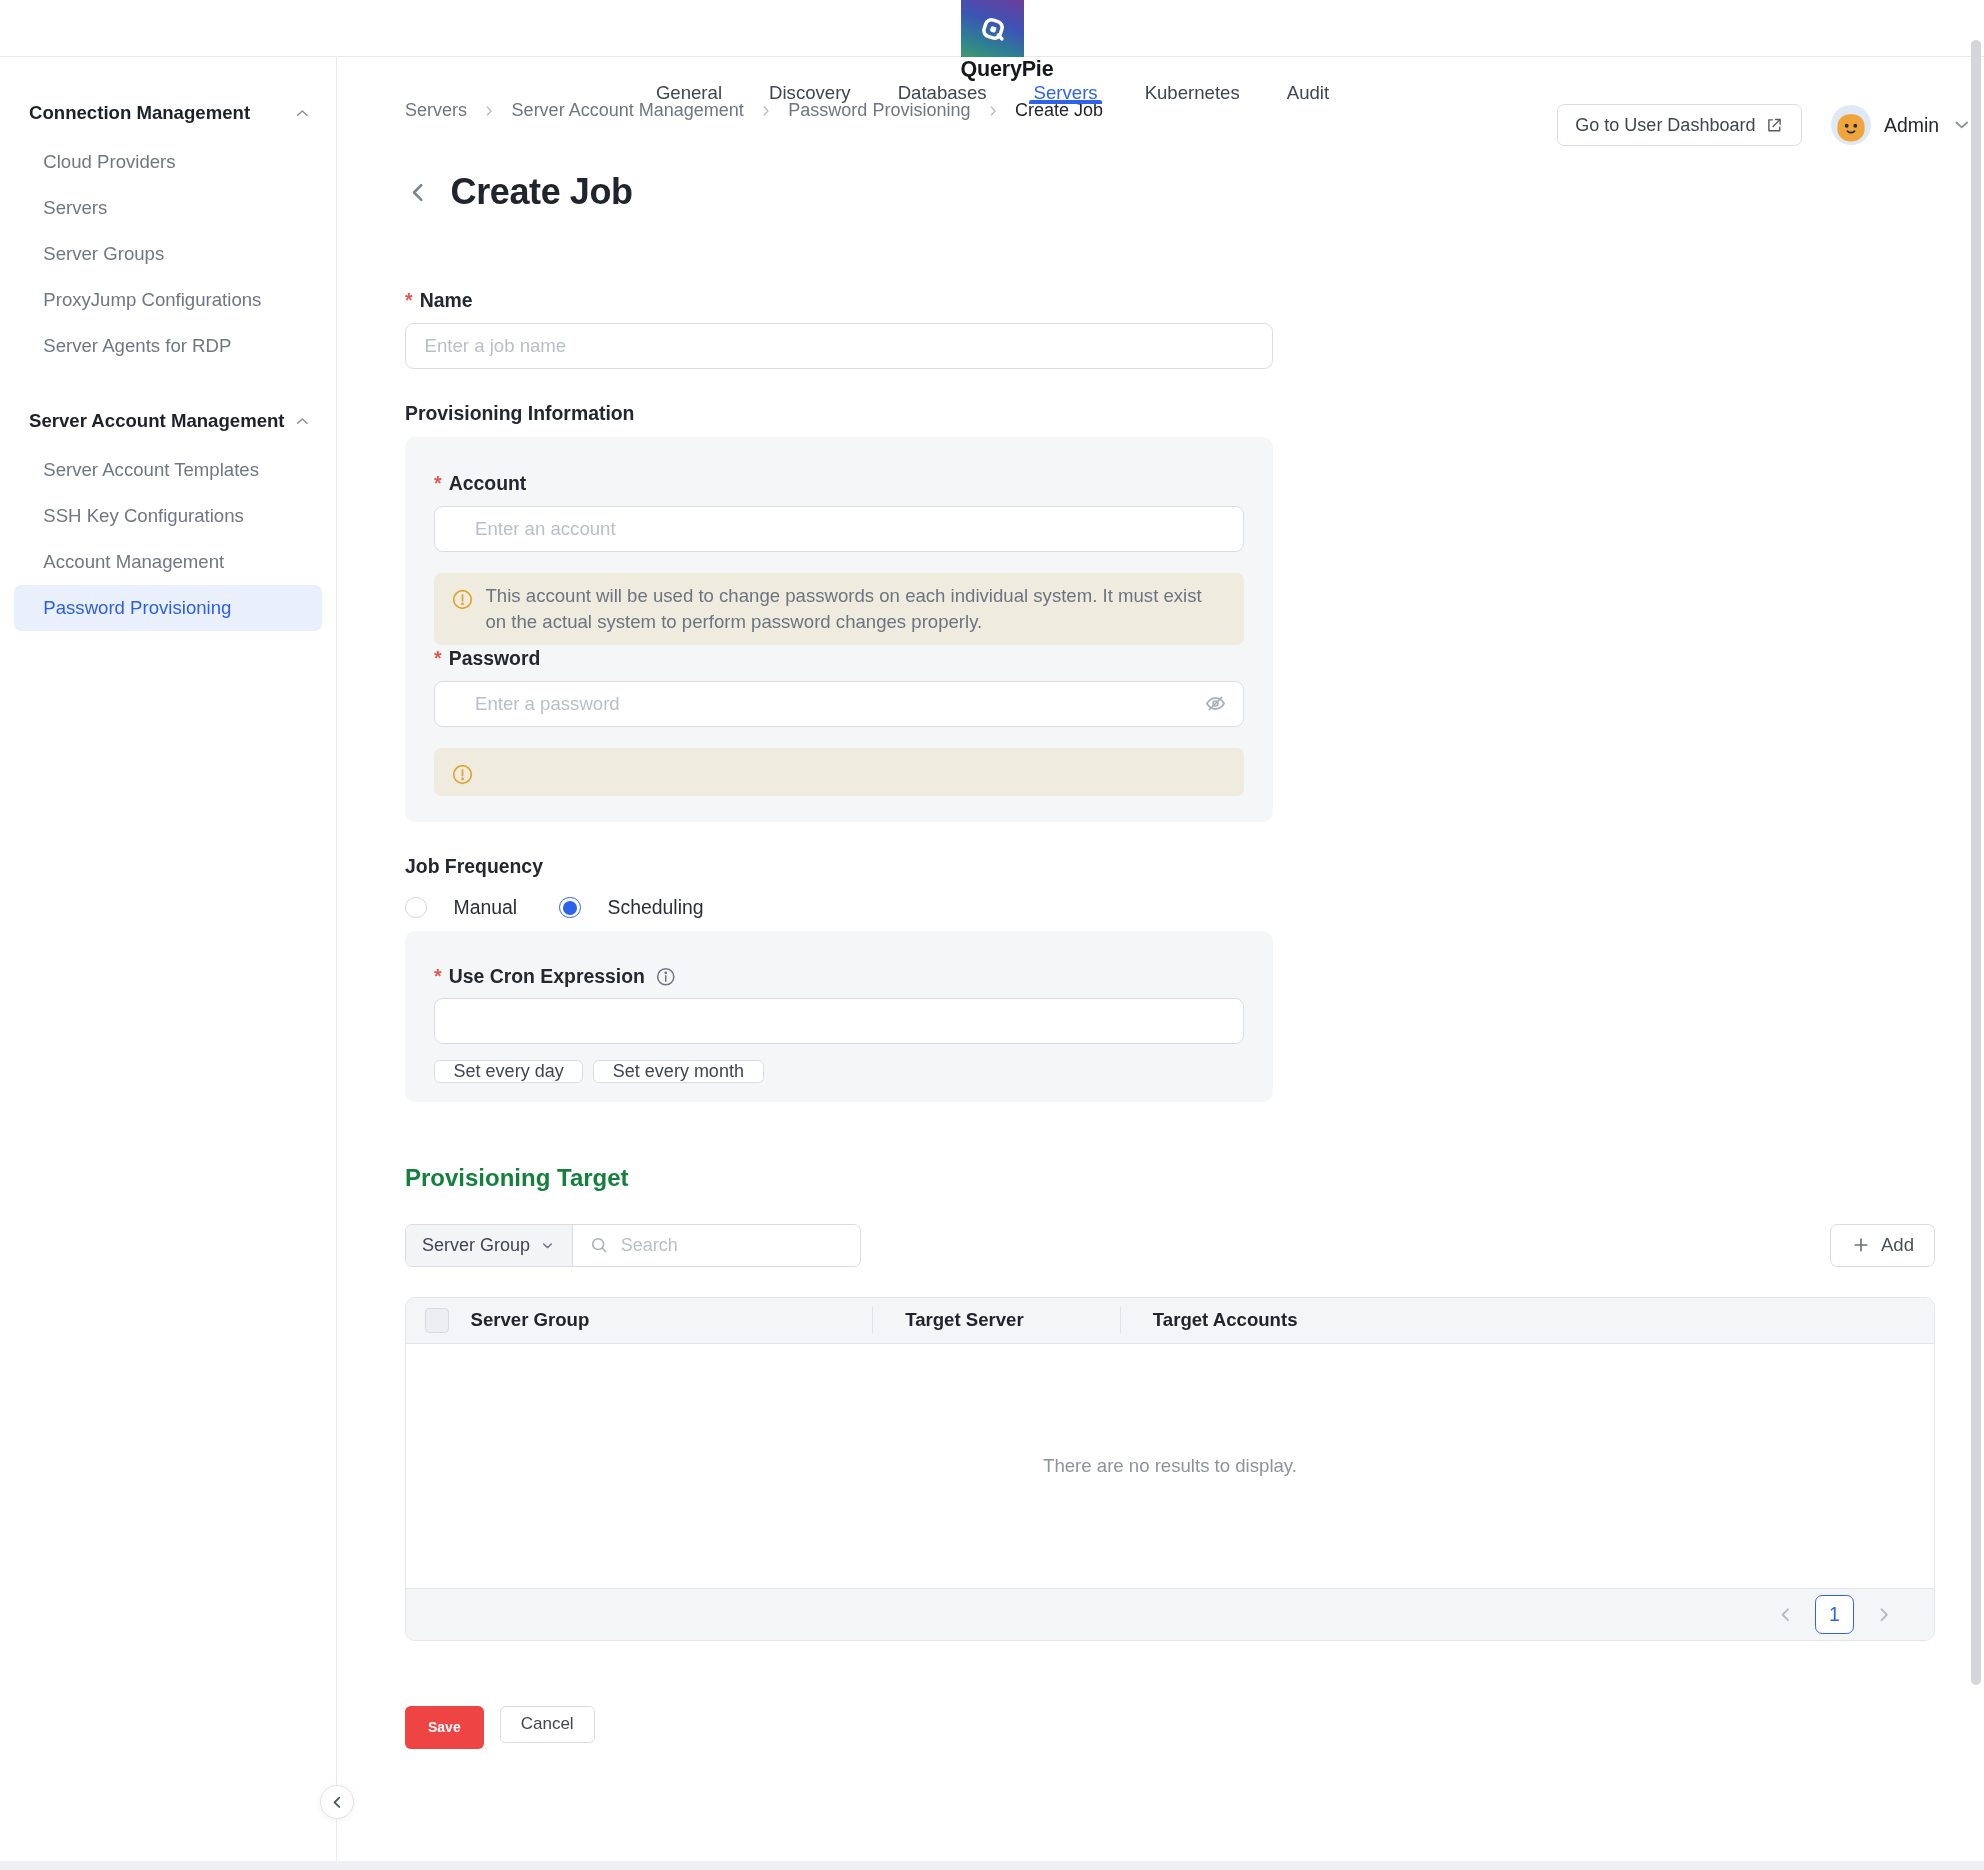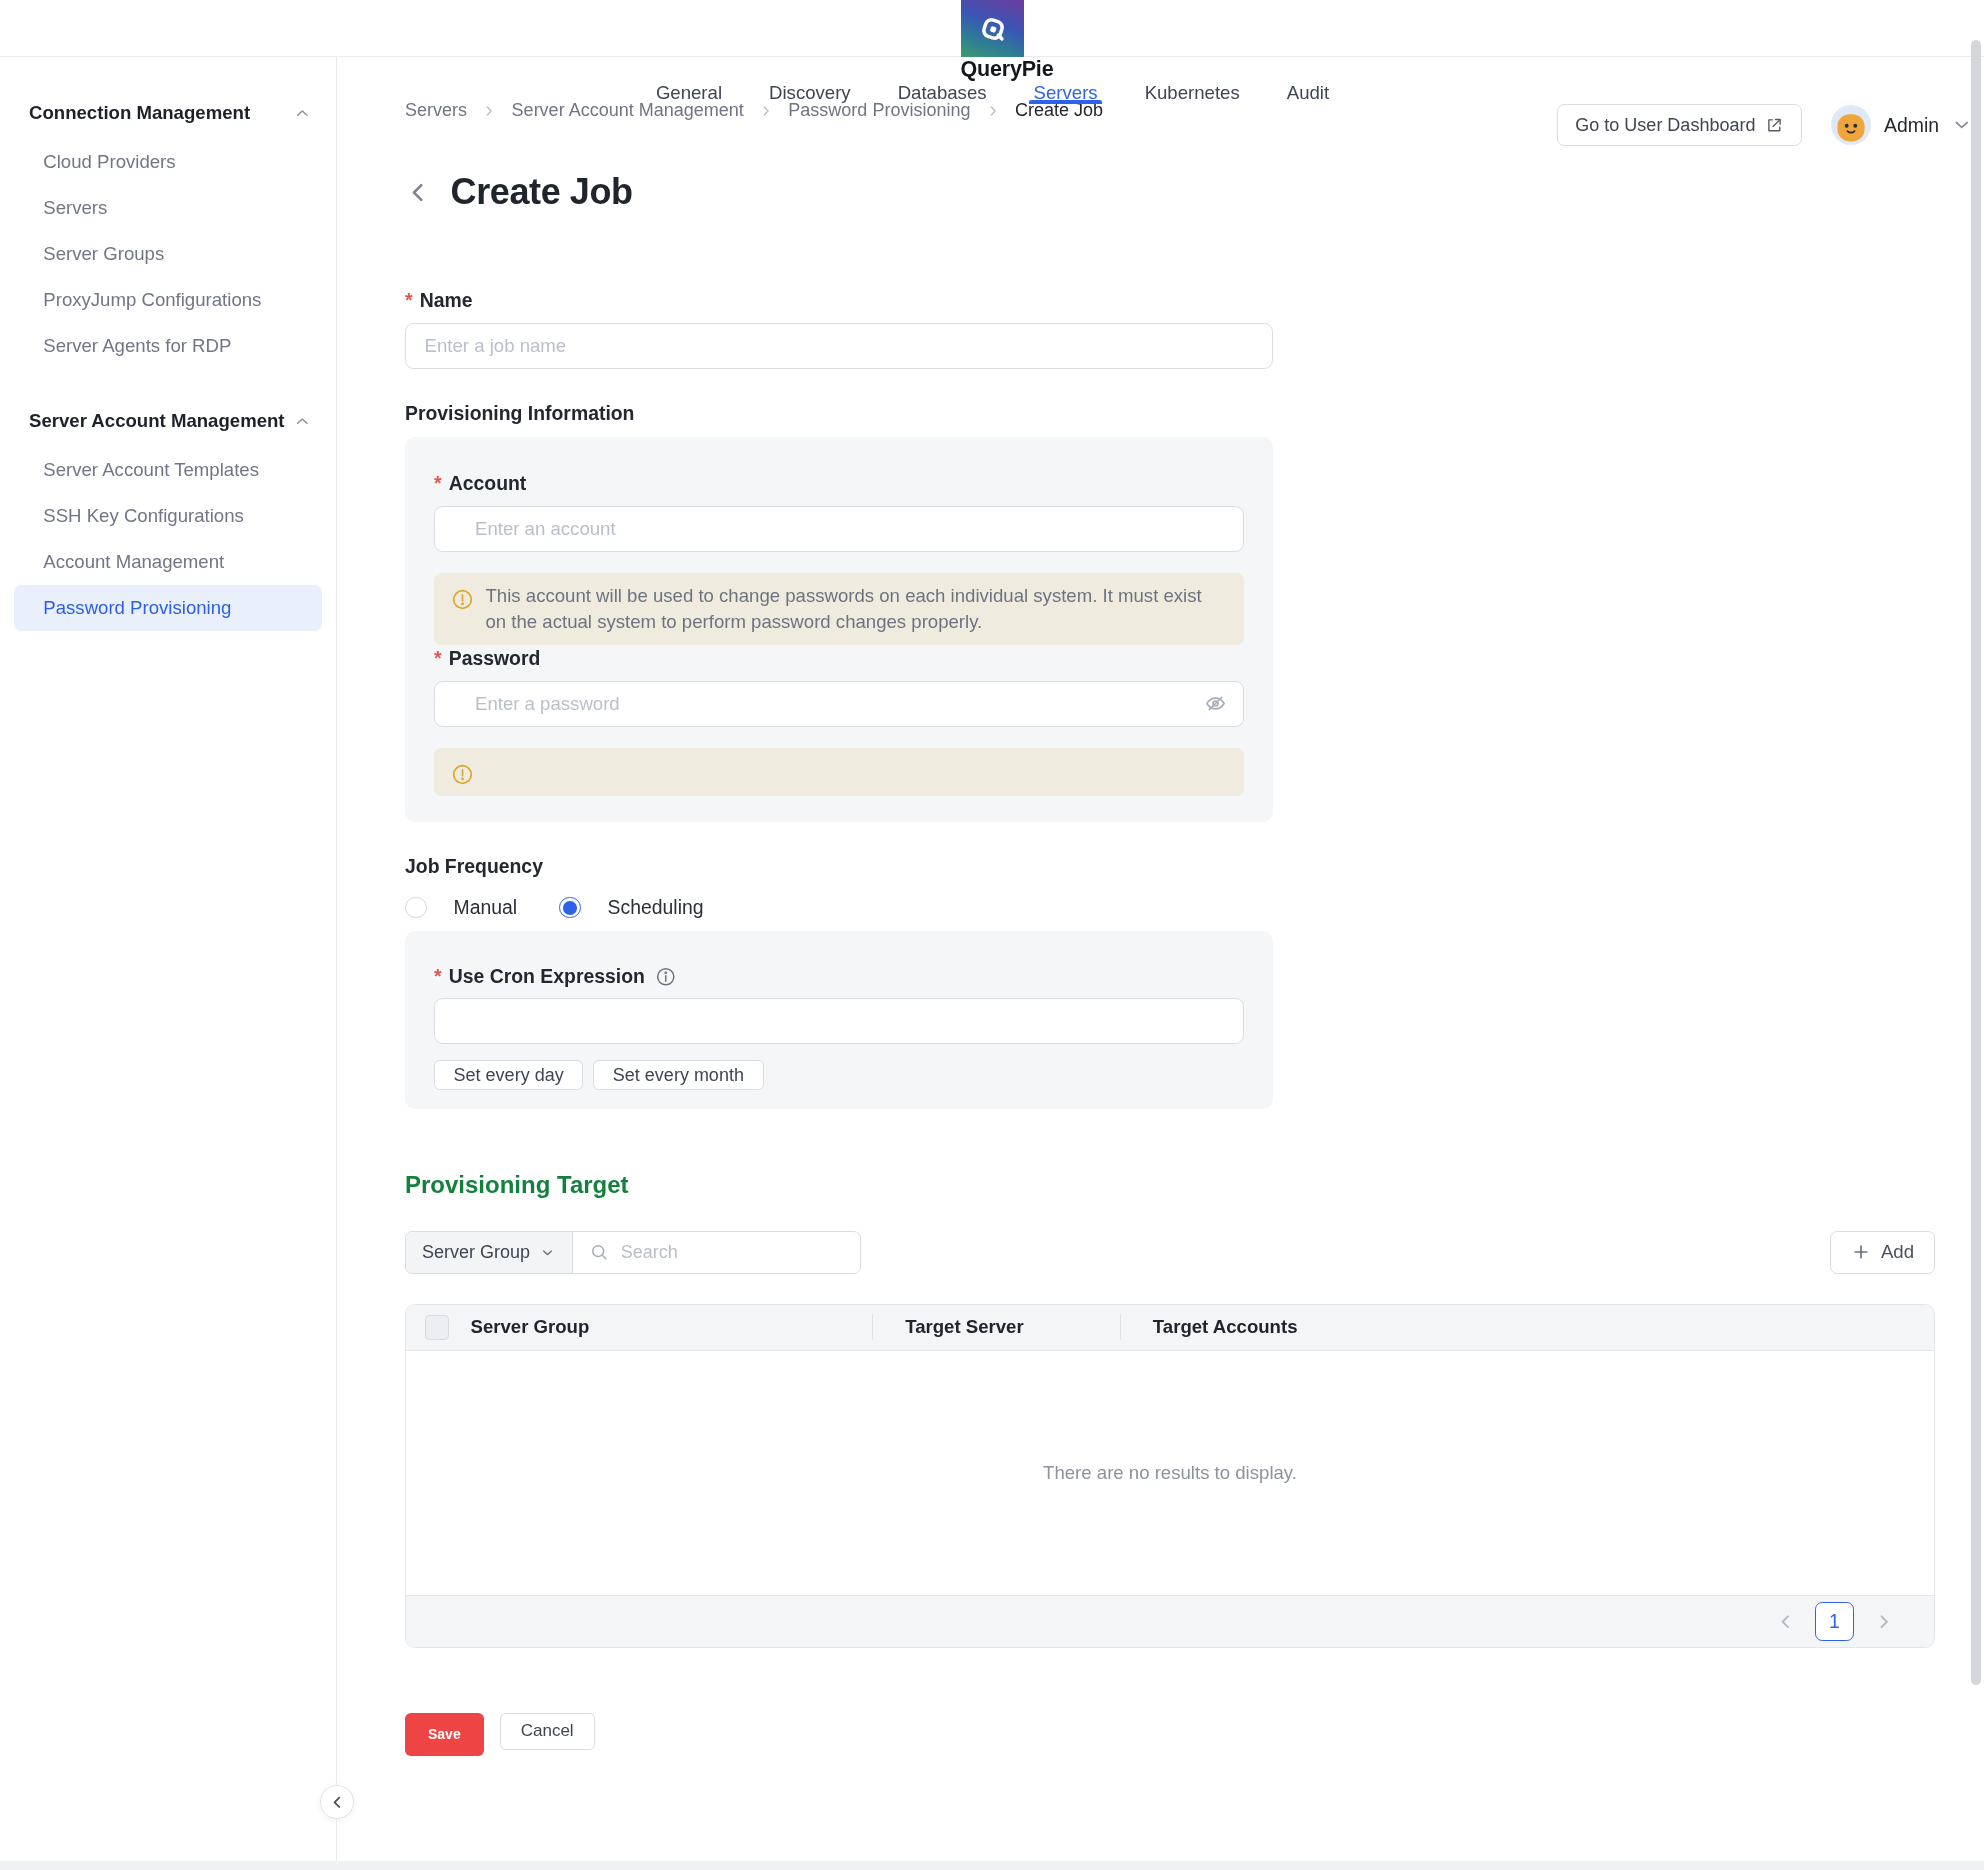--- a/index.html
+++ b/index.html
@@ -66,21 +66,21 @@
   .input-wrap .text-input { margin-top:0; padding-right:57px; }
   .eye-btn { position:absolute; right:17px; top:11.5px; cursor:pointer; display:flex; }
 
   .radio-row { margin-top:11.5px; height:29px; display:flex; align-items:center; gap:42px; }
   .radio-opt { display:flex; align-items:center; gap:27px; font-size:19.4px; color:#2a2e37; cursor:pointer; }
   .radio { width:21.5px; height:21.5px; border-radius:50%; border:1.4px solid #d2d6db; background:#fff; position:relative; flex:none; }
   .radio.checked { border-color:#2e63e9; }
   .radio.checked::after { content:""; position:absolute; inset:2.9px; border-radius:50%; background:#2e63e9; }
   .info-btn { display:flex; margin-left:2.9px; cursor:pointer; }
   .btn-row { margin-top:16px; display:flex; gap:10px; }
-  .small-btn { height:30px; padding:0 18.6px; background:#fff; border:0.7px solid #d9dce1; border-radius:5.7px; font-size:18px; color:#3f4552; cursor:pointer; font-family:inherit; }
+  .small-btn { height:23px; padding:0 18.6px; background:#fff; border:0.7px solid #d9dce1; border-radius:5.7px; font-size:18px; color:#3f4552; cursor:pointer; font-family:inherit; }
 
   
   .section-title { margin-top:62px; height:33px; font-size:24px; font-weight:700; color:#15803d; }
   .filter-row { margin-top:27px; display:flex; align-items:center; justify-content:space-between; }
   .filter { display:flex; height:43px; border:0.7px solid #d9dce1; border-radius:7.2px; overflow:hidden; background:#fff; }
   .filter-select { display:flex; align-items:center; gap:8.6px; padding:0 16px; background:#f3f4f6; border-right:0.7px solid #d9dce1; font-size:18px; color:#3f4552; cursor:pointer; }
   .filter-search { display:flex; align-items:center; gap:10px; padding:0 16px; width:287px; }
   .filter-search input { border:none; outline:none; font-size:18px; color:#23272f; width:100%; background:transparent; font-family:inherit; }
   .add-btn { display:flex; align-items:center; gap:10px; height:43px; padding:18px 20px; background:#fff; border:0.7px solid #d9dce1; border-radius:7.2px; font-size:18.6px; color:#4a505c; cursor:pointer; font-family:inherit; }
 

